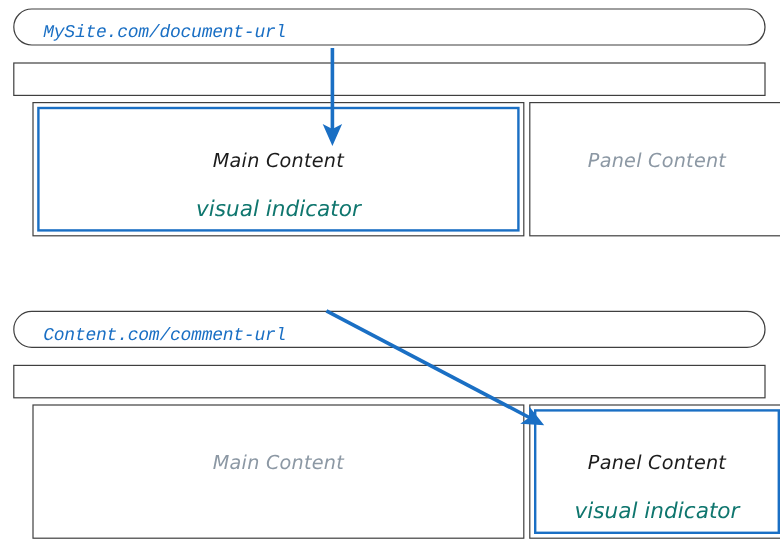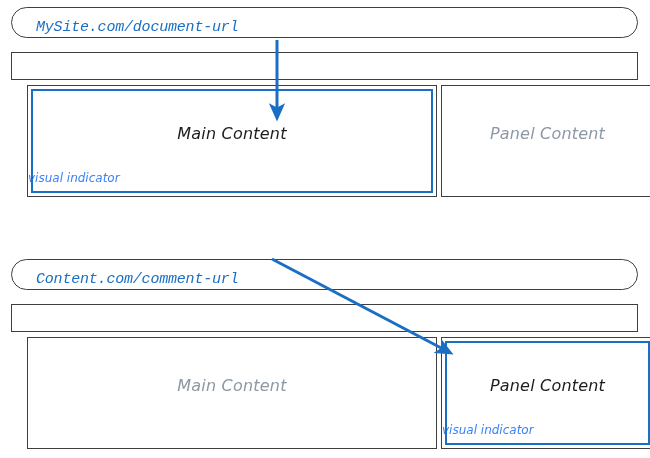--- a/index.html
+++ b/index.html
@@ -112,25 +112,25 @@
     white-space: nowrap;
   }
   .pane-label.is-active   { color: #1c1c1c; }
   .pane-label.is-inactive { color: #8c98a4; }
 
   .indicator-label {
     position: absolute;
     left: 0;
     right: 0;
     bottom: 11px;
-    text-align: left;
+    text-align: center;
     font-family: "DejaVu Sans", sans-serif;
-    font-size: 12px;
+    font-size: 18px;
     font-style: italic;
-    color: #3b82f6;
+    color: #0f766e;
     white-space: nowrap;
   }
 
   
   .arrow-layer {
     position: absolute;
     left: 0;
     top: 0;
     width: 650px;
     height: 458px;

